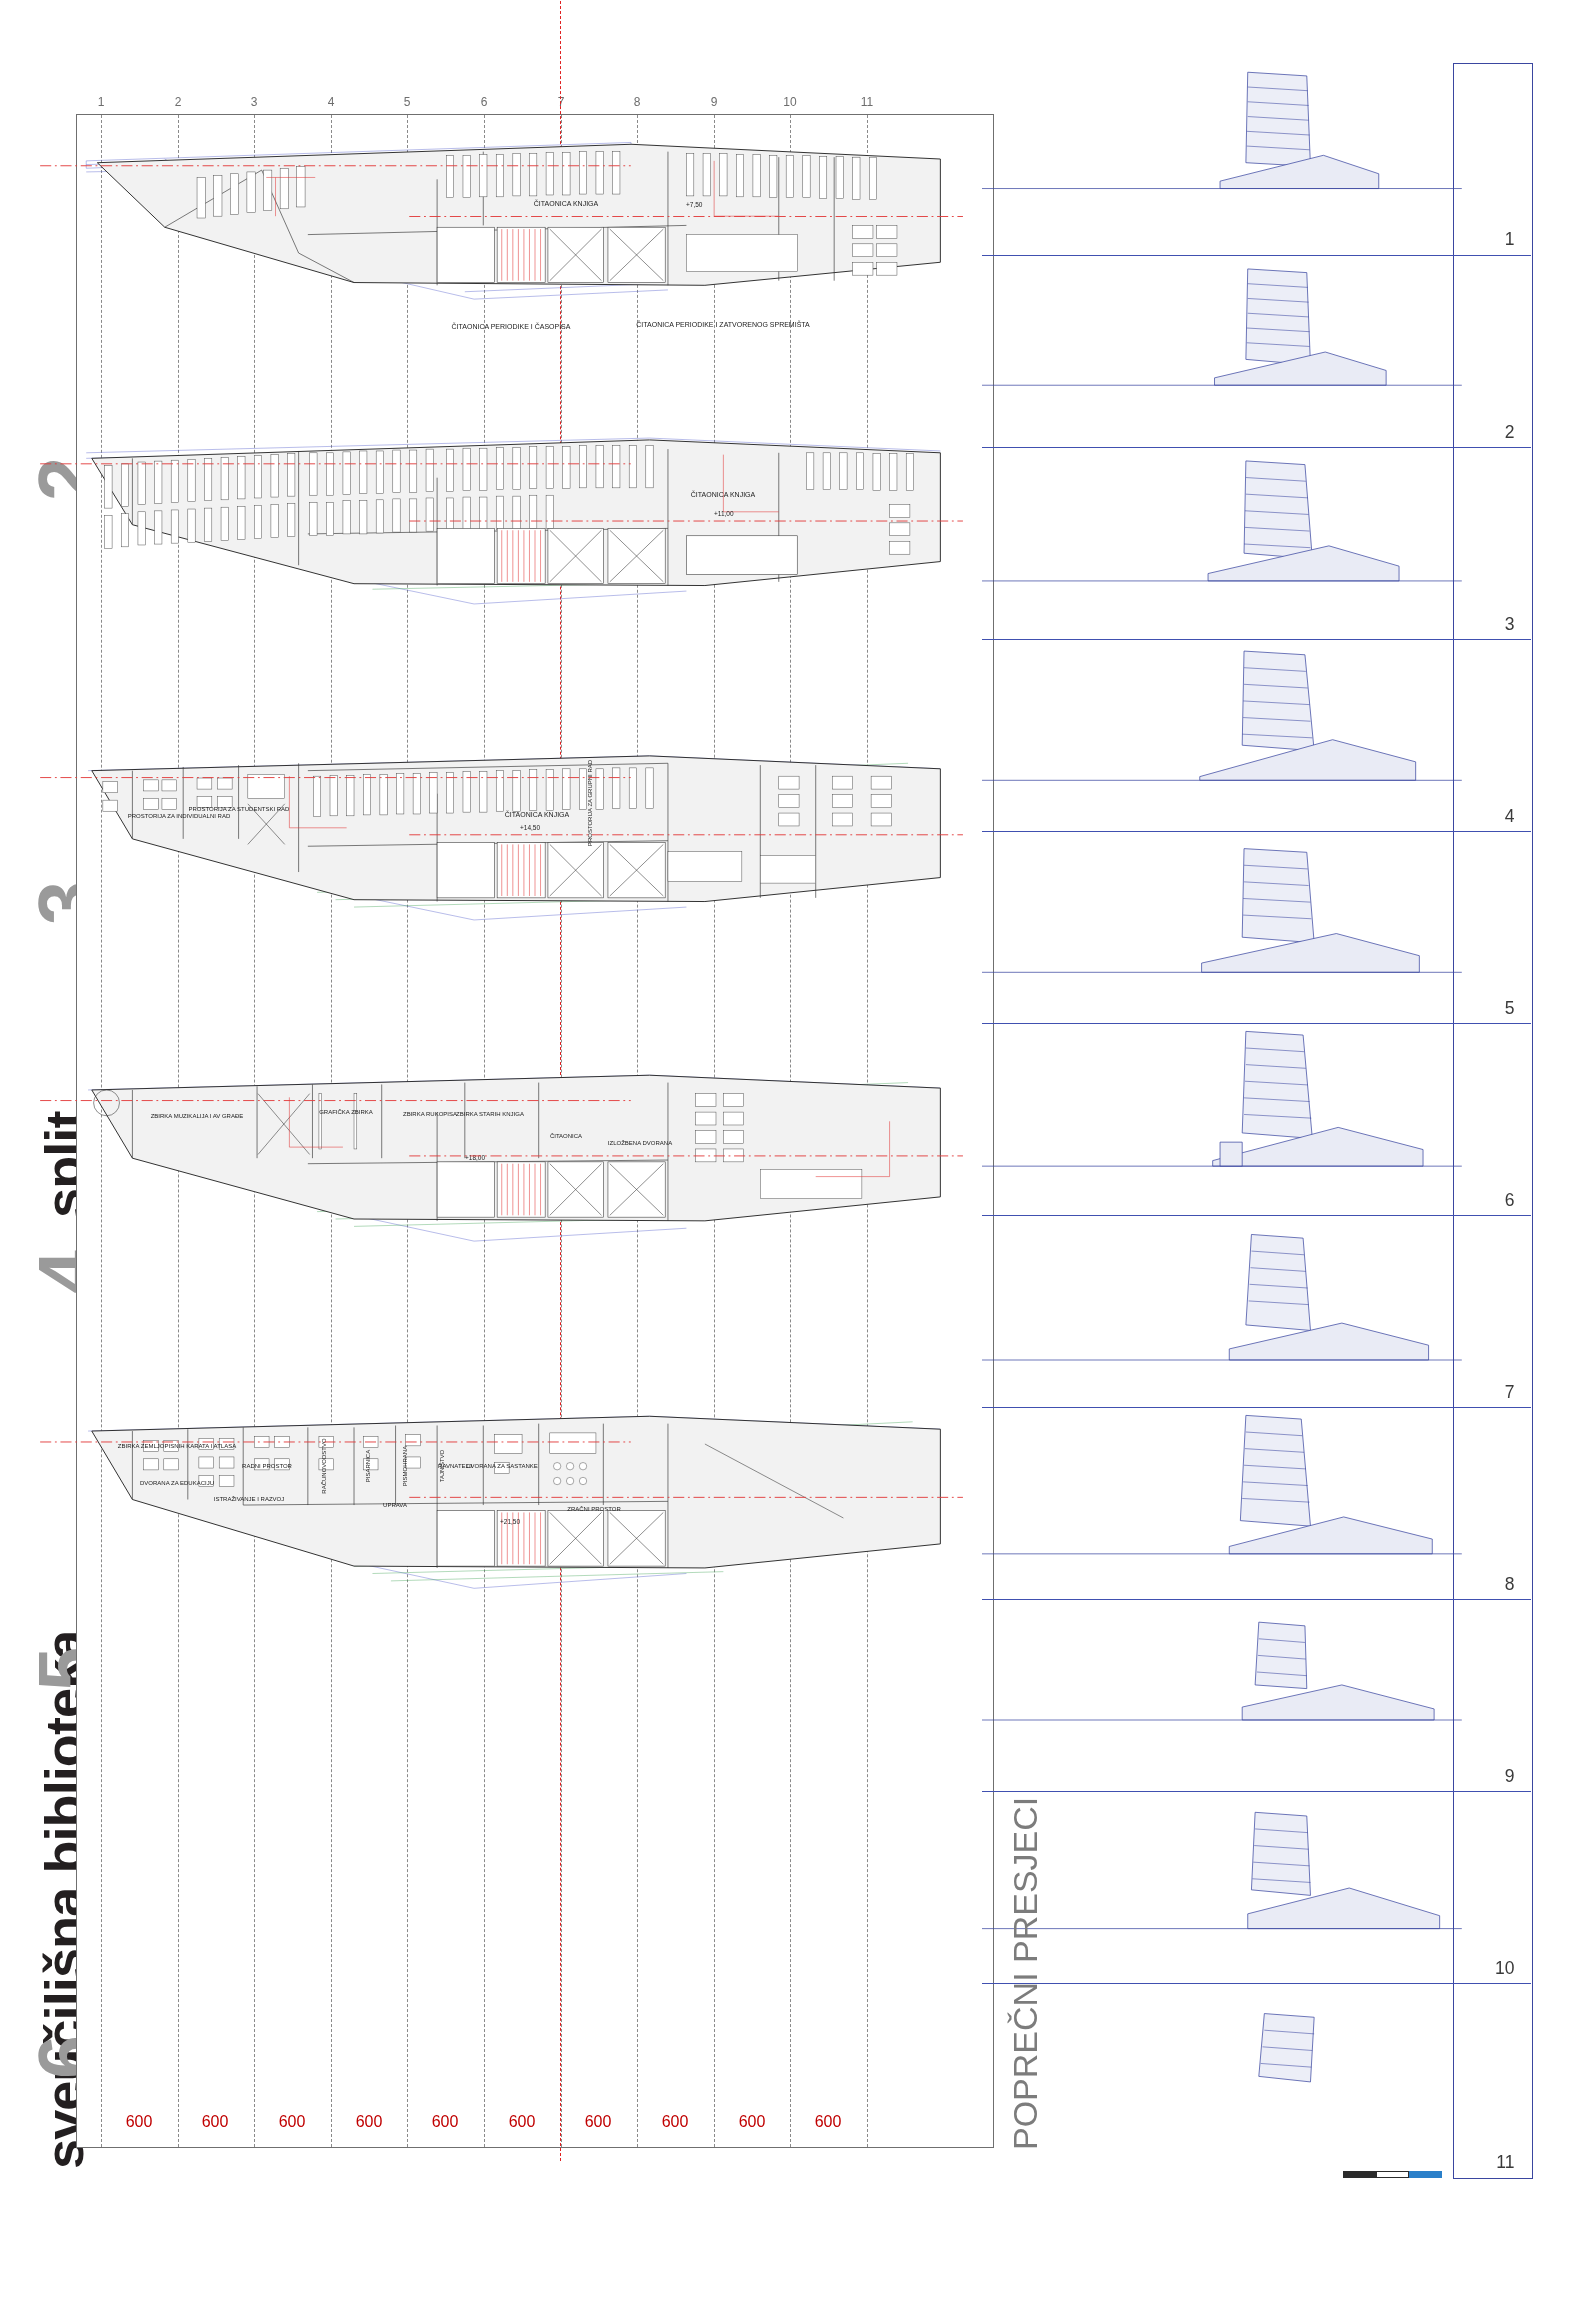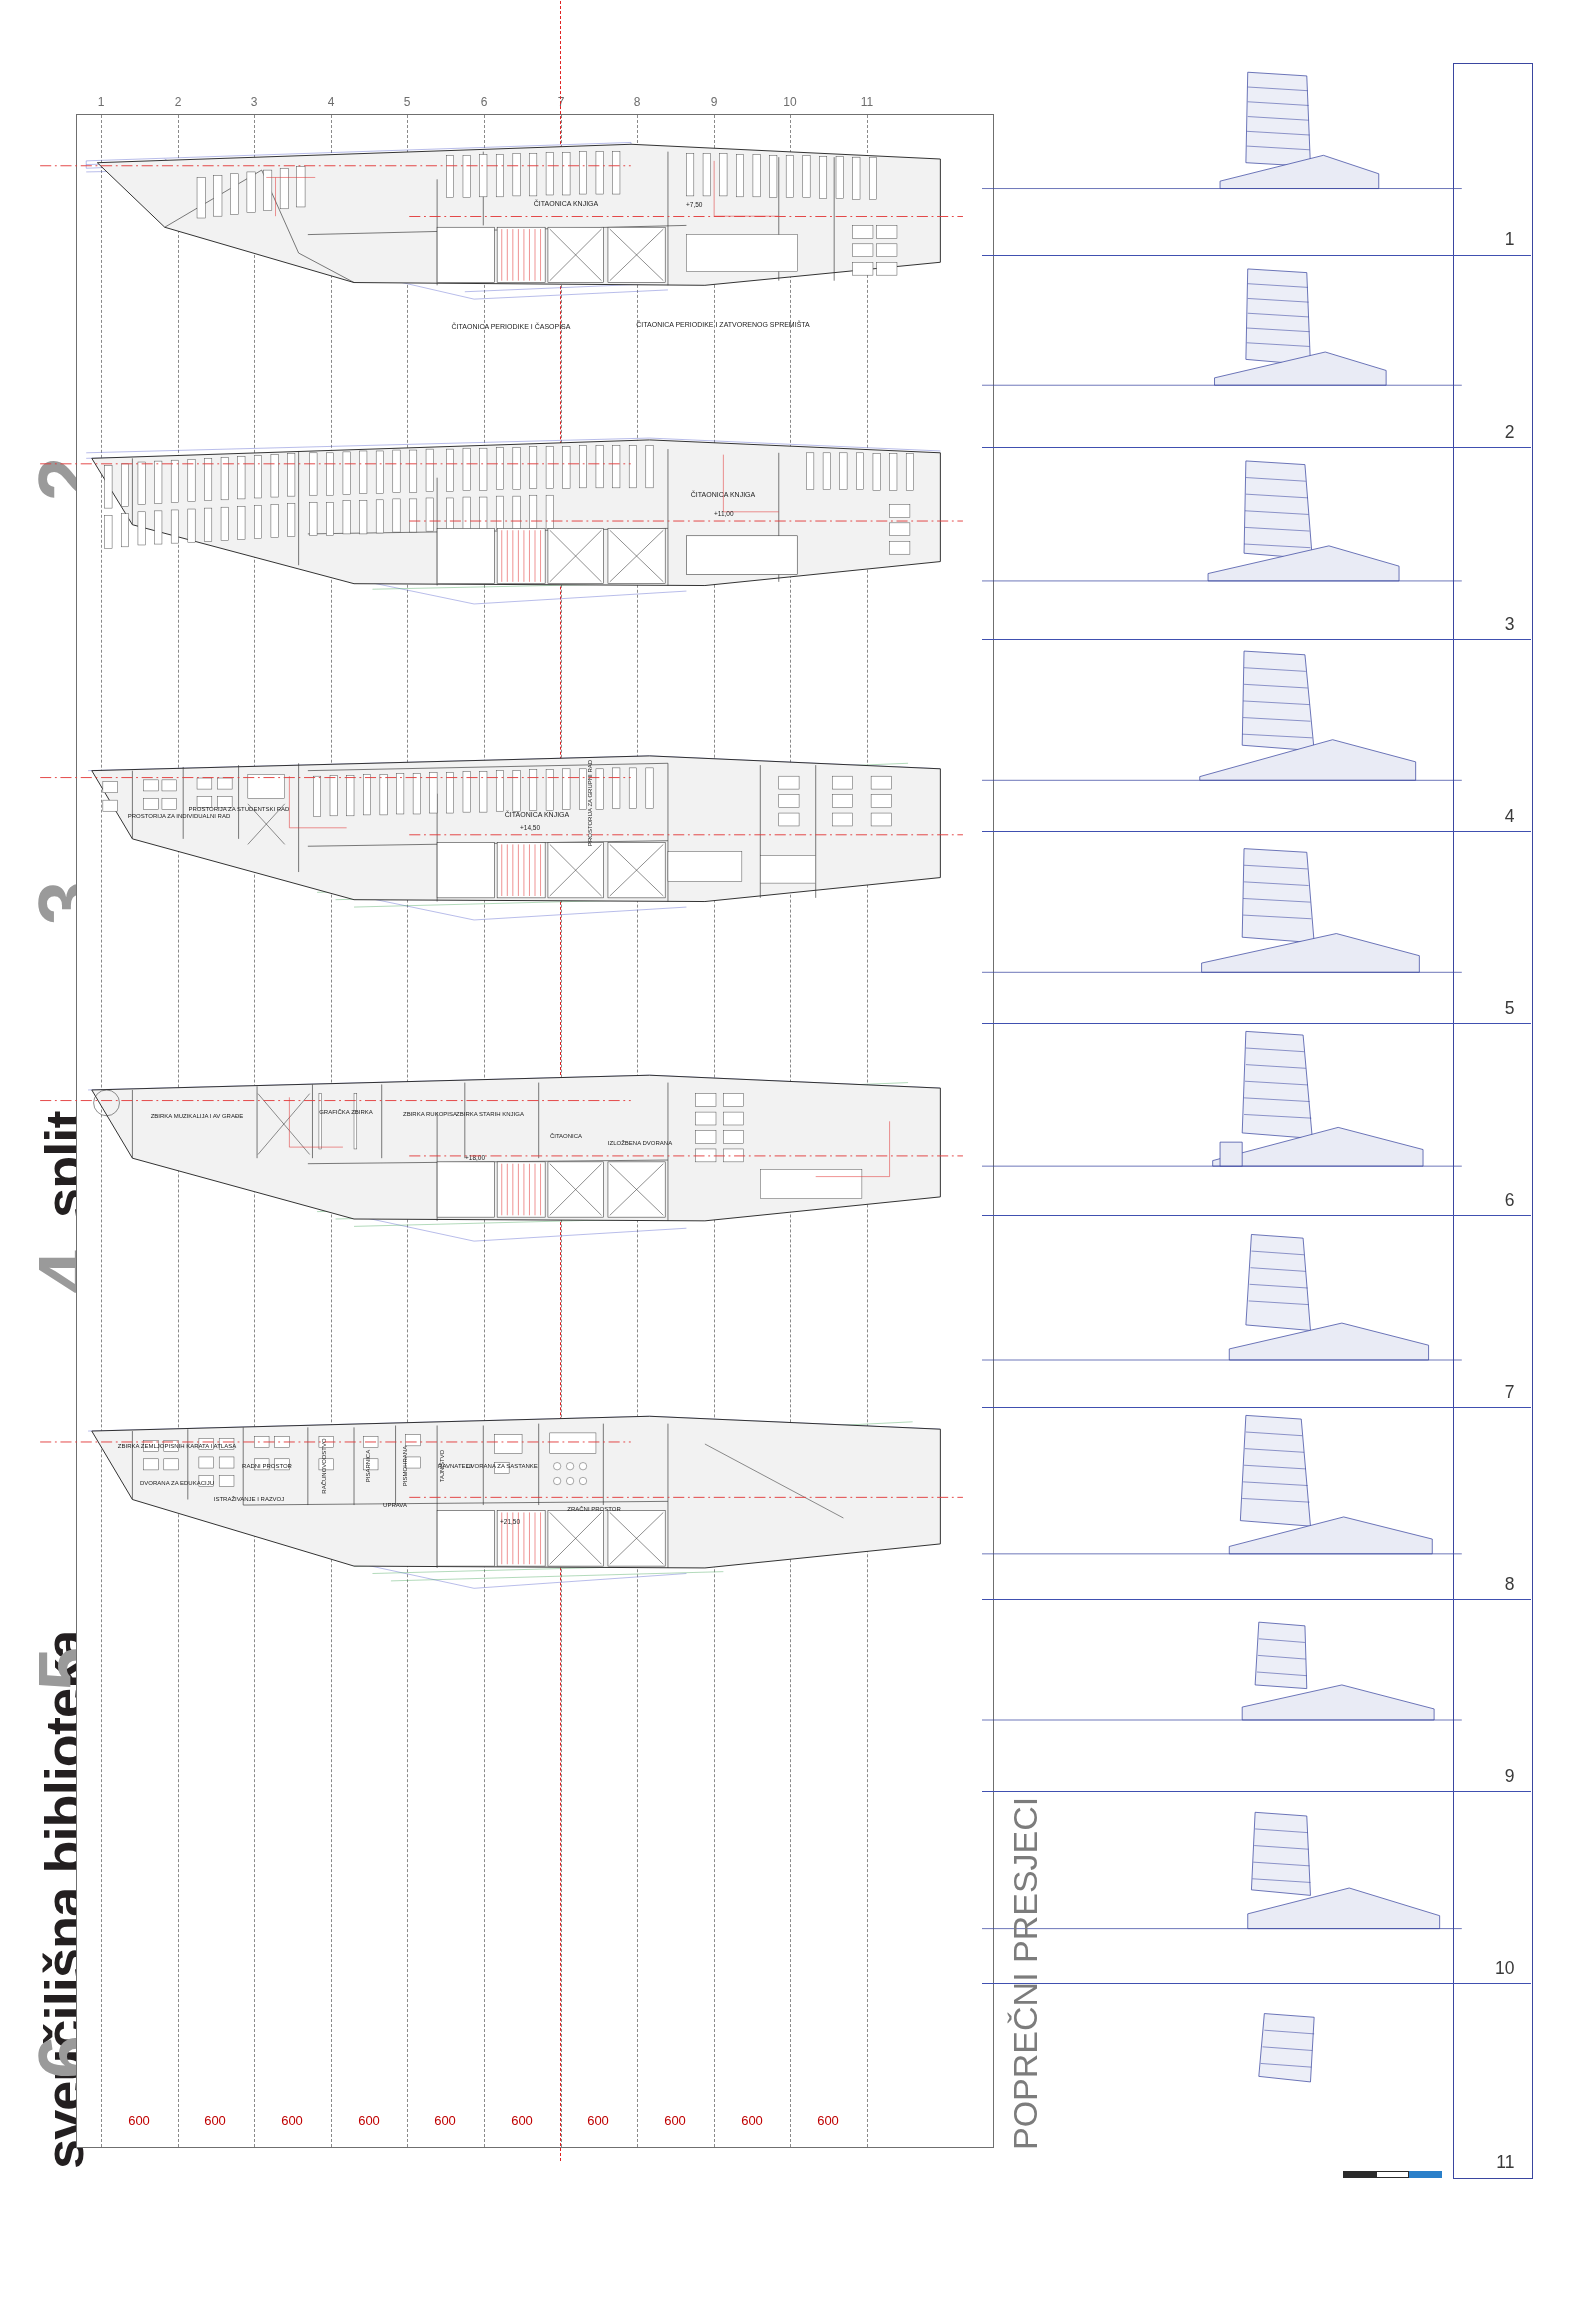--- a/index.html
+++ b/index.html
@@ -43,21 +43,21 @@
   .gridline{
     position:absolute;top:0;bottom:0;width:0;
     border-left:0.9px dashed #8a8a8a;
   }
   .gridlabel{
     position:absolute;top:-20px;transform:translateX(-50%);
     font-size:12px;color:#6d6d6d;
   }
   .dimlabel{
     position:absolute;
-    font-size:13px;color:#c00000;transform:translateX(-50%);
+    font-size:16px;color:#c00000;transform:translateX(-50%);
   }
 
   
   .centerline-v{
     position:absolute;left:483px;top:0;bottom:0;width:0;
     border-left:0.9px dashed #e02020;
   }
   .centerline-v.full{top:-114px;height:2160px;}
 
   

